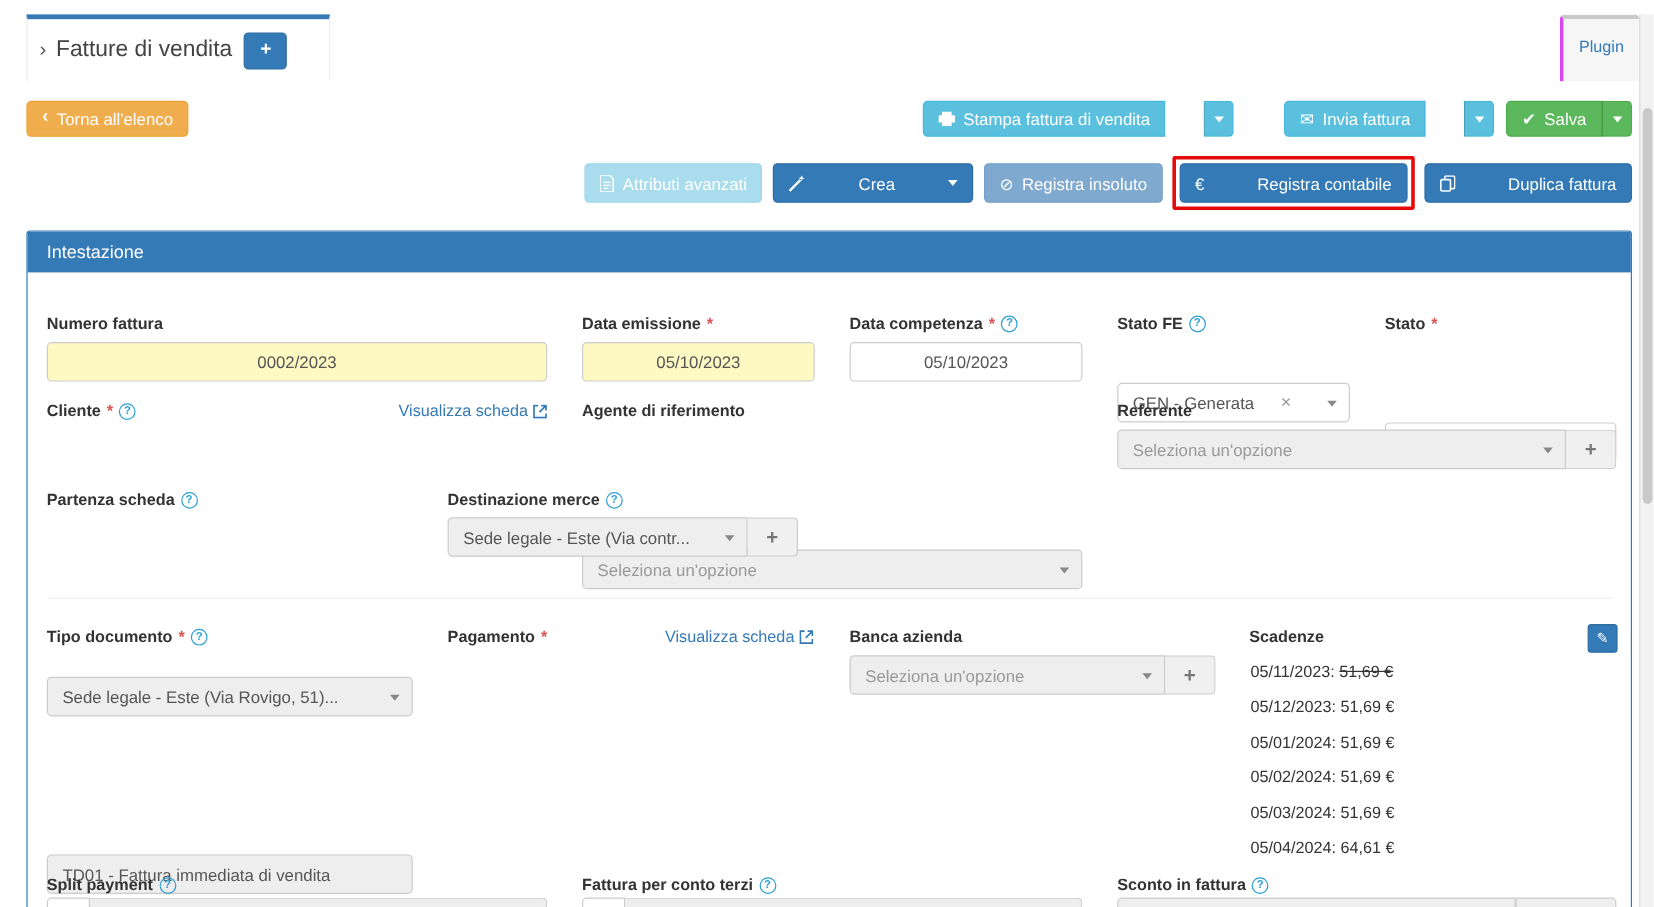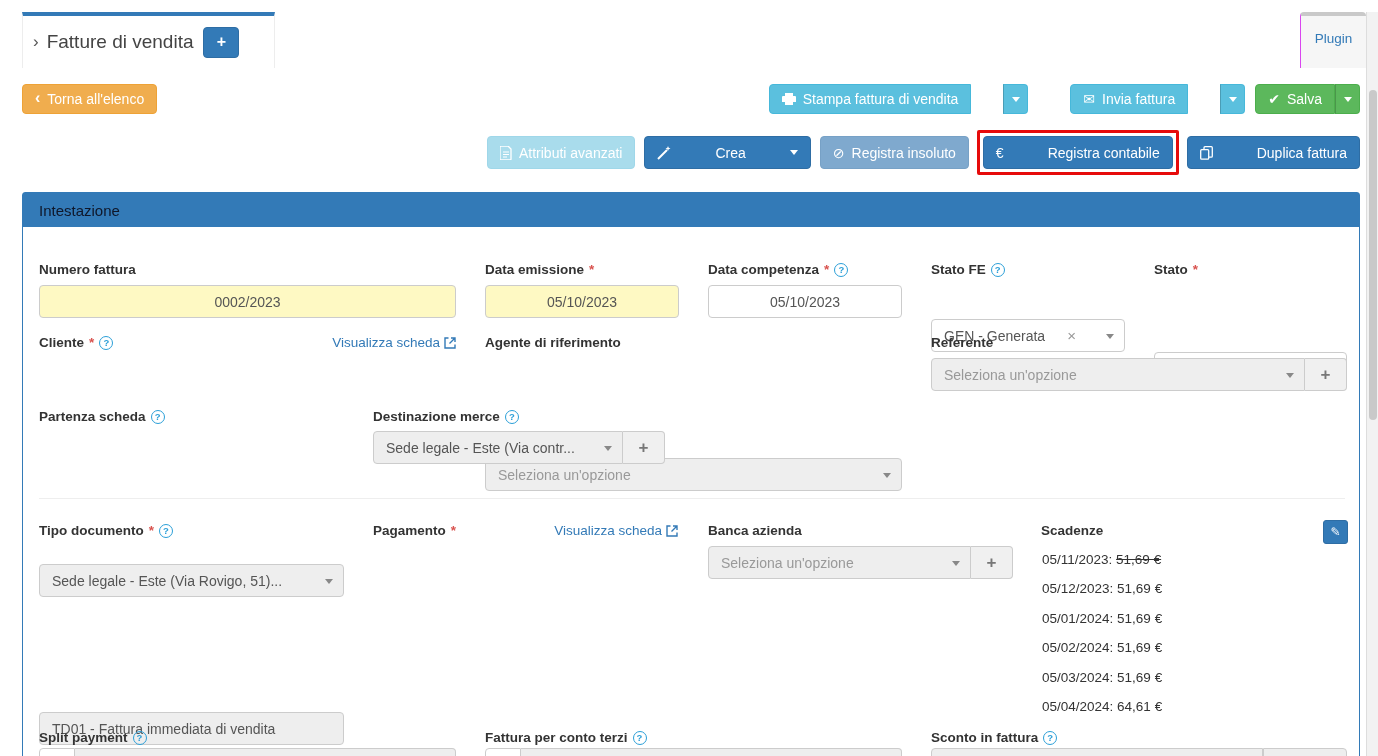--- a/index.html
+++ b/index.html
@@ -9,21 +9,21 @@
 
   
   .tab-active { left:22px; top:12px; width:253px; height:56px; background:#fff;
     border-top:4px solid #337ab7; border-left:1px solid #ededed; border-right:1px solid #ededed;
     display:flex; align-items:center; gap:10px; padding-left:10px; }
   .tab-title { font-size:19px; color:#444; display:flex; align-items:center; gap:8px; }
   .tab-title .chev { color:#555; font-size:17px; }
   .tab-add { width:36px; height:31px; background:#337ab7; border:1px solid #2e6da4; border-radius:4px;
     color:#fff; font-size:16px; font-weight:bold; display:flex; align-items:center; justify-content:center; cursor:pointer; }
   .tab-plugin { left:1300px; top:12px; width:66px; height:56px; background:#f6f6f6;
-    border-top:4px solid #c9c9c9; border-left:1px solid #d946ef; border-radius:4px 4px 0 0;
+    border-top:4px solid #c9c9c9; border-left:3px solid #d946ef; border-radius:4px 4px 0 0;
     display:flex; justify-content:center; padding-top:15px; }
   .tab-plugin a { color:#337ab7; font-size:13.5px; text-decoration:none; }
 
   
   .scrollbar { left:1366px; top:12px; width:12px; height:744px; background:#f2f2f2; border-left:1px solid #ddd; }
   .scroll-thumb { left:2px; top:78px; width:8px; height:330px; background:#c9c9c9; border-radius:4px; }
 
   
   .btn { height:30px; border-radius:4px; border:1px solid; color:#fff; font-size:14px;
     display:inline-flex; align-items:center; gap:7px; padding:0 12px; cursor:pointer; white-space:nowrap; }
@@ -39,21 +39,21 @@
   .caret { width:0; height:0; border-left:4px solid transparent; border-right:4px solid transparent; border-top:5px solid #fff; }
   .row-top { top:84px; right:18px; display:flex; gap:10px; }
   .row-actions { top:136px; right:18px; display:flex; gap:9px; align-items:center; }
   .row-actions .btn { height:33px; }
   .red-wrap { border:3px solid #e60b0b; border-radius:2px; padding:3px; margin:-6px -1px; }
   .back-btn { left:22px; top:84px; }
   .back-btn .chevl { font-weight:bold; font-size:16px; margin-top:-2px; }
 
   
   .panel { left:22px; top:192px; width:1338px; height:600px; border:1px solid #337ab7; border-radius:3px; background:#fff; }
-  .panel-head { height:34px; background:#337ab7; color:#0f172a; font-size:15px; display:flex; align-items:center; padding:0 16px; }
+  .panel-head { height:34px; background:#337ab7; color:#ffffff; font-size:15px; display:flex; align-items:center; padding:0 16px; }
 
   .lbl { font-size:13.5px; font-weight:bold; color:#333; display:flex; align-items:center; gap:5px; white-space:nowrap; }
   .req { color:#d9534f; font-weight:bold; }
   .help { width:14px; height:14px; border:1.4px solid #2b9fd8; border-radius:50%; color:#2b9fd8;
     font-size:9.5px; font-weight:bold; display:inline-flex; align-items:center; justify-content:center; flex:none; cursor:pointer; }
   .lbl-row { display:flex; align-items:center; }
   .lbl-link { margin-left:auto; font-weight:normal; font-size:13.5px; color:#337ab7; text-decoration:none;
     display:inline-flex; align-items:center; gap:4px; cursor:pointer; }
 
   .input { height:33px; border:1px solid #ccc; border-radius:4px; background:#fff; color:#555; font-size:14px;

